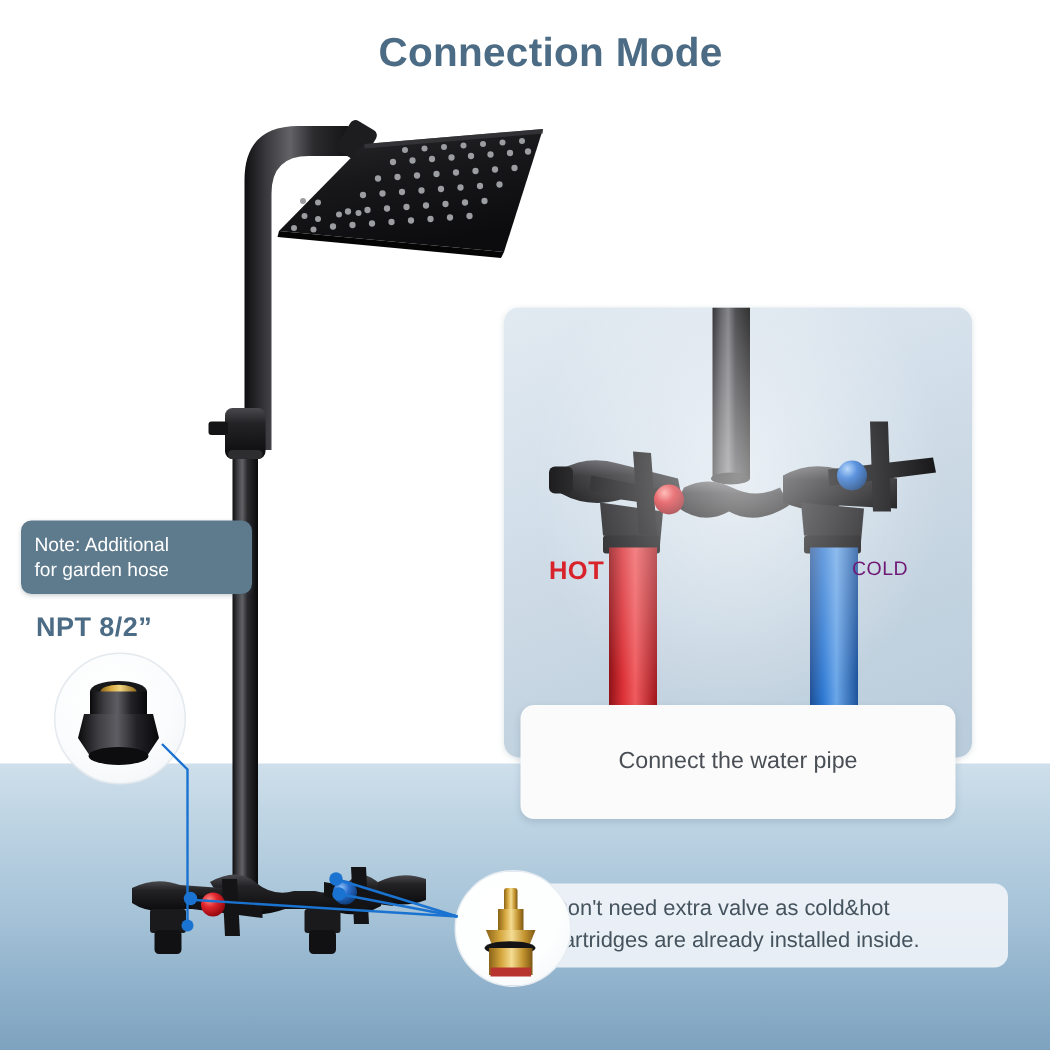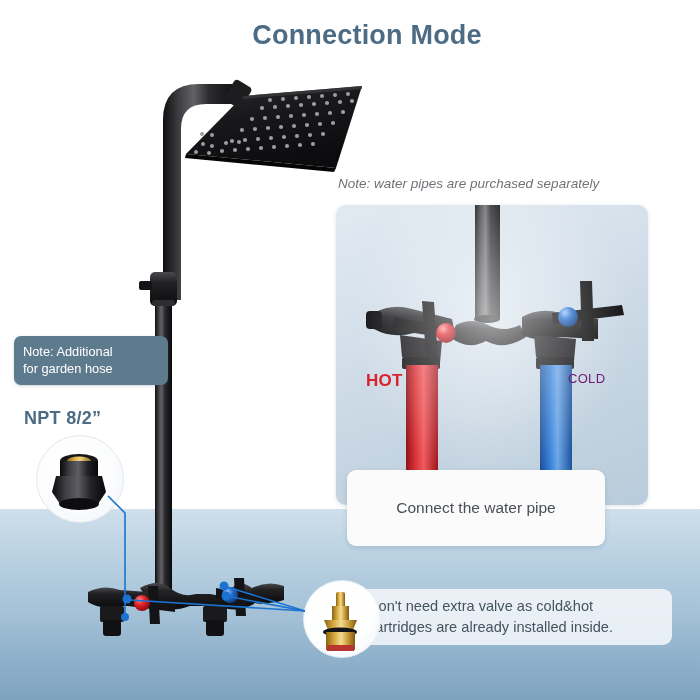--- a/index.html
+++ b/index.html
@@ -34,33 +34,33 @@
   .inset{
     position:absolute;left:336px;top:205px;width:312px;height:300px;
     border-radius:10px;overflow:hidden;
     background:linear-gradient(160deg,#e2eaf1 0%,#d3dfea 35%,#c3d3e0 70%,#b9ccdb 100%);
     box-shadow:0 1px 4px rgba(80,100,120,.18);
   }
   .inset-vign{position:absolute;inset:0;background:radial-gradient(ellipse at 50% 38%,rgba(255,255,255,.55) 0%,rgba(255,255,255,0) 62%);}
 
   
   .cap-card{
-    position:absolute;left:347px;top:470px;width:258px;height:76px;
+    position:absolute;left:347px;top:470px;width:290px;height:76px;
     background:#fbfbfc;border-radius:9px;
     box-shadow:0 2px 5px rgba(70,95,120,.20);
     display:flex;flex-direction:column;align-items:center;justify-content:center;
   }
   .cap-line{font-size:15.5px;color:#4a4f55;line-height:22px;white-space:nowrap;}
 
   .hotlab{position:absolute;left:366px;top:371px;font-size:17px;font-weight:bold;color:#d9232b;letter-spacing:.3px;}
   .coldlab{position:absolute;left:568px;top:371px;font-size:13px;font-weight:normal;color:#701a75;letter-spacing:.3px;}
 
   
   .badge{
-    position:absolute;left:14px;top:336px;width:136px;
+    position:absolute;left:14px;top:347px;width:136px;
     background:#5e7a8d;border-radius:7px;padding:7px 9px 8px 9px;
     box-shadow:0 1px 3px rgba(60,80,95,.25);
   }
   .badge div{color:#fff;font-size:12.8px;line-height:17px;}
 
   
   .npt-label{
     position:absolute;left:24px;top:408px;
     font-size:18px;font-weight:bold;color:#4c6b84;letter-spacing:.3px;
   }
@@ -237,21 +237,20 @@
       </g>
 
       <g>
         <path d="M216,588 L262,596 L262,604 L216,598 Z" fill="#141416"></path>
         <path d="M234,578 L244,578 L246,616 L236,616 Z" fill="#141416"></path>
         <circle cx="230" cy="595" r="8" fill="url(#blueKnob)"></circle>
       </g>
     </g>
   </svg>
 
-  <div class="note-italic">Note: water pipes are purchased separately</div>
 
   <div class="inset">
     <div class="inset-vign"></div>
     <svg width="312" height="300">
       <defs>
         <linearGradient id="ipipe" x1="0" y1="0" x2="1" y2="0">
           <stop offset="0%" stop-color="#0d0d0f"></stop>
           <stop offset="22%" stop-color="#47474c"></stop>
           <stop offset="42%" stop-color="#6e6e73"></stop>
           <stop offset="62%" stop-color="#2b2b2f"></stop>

